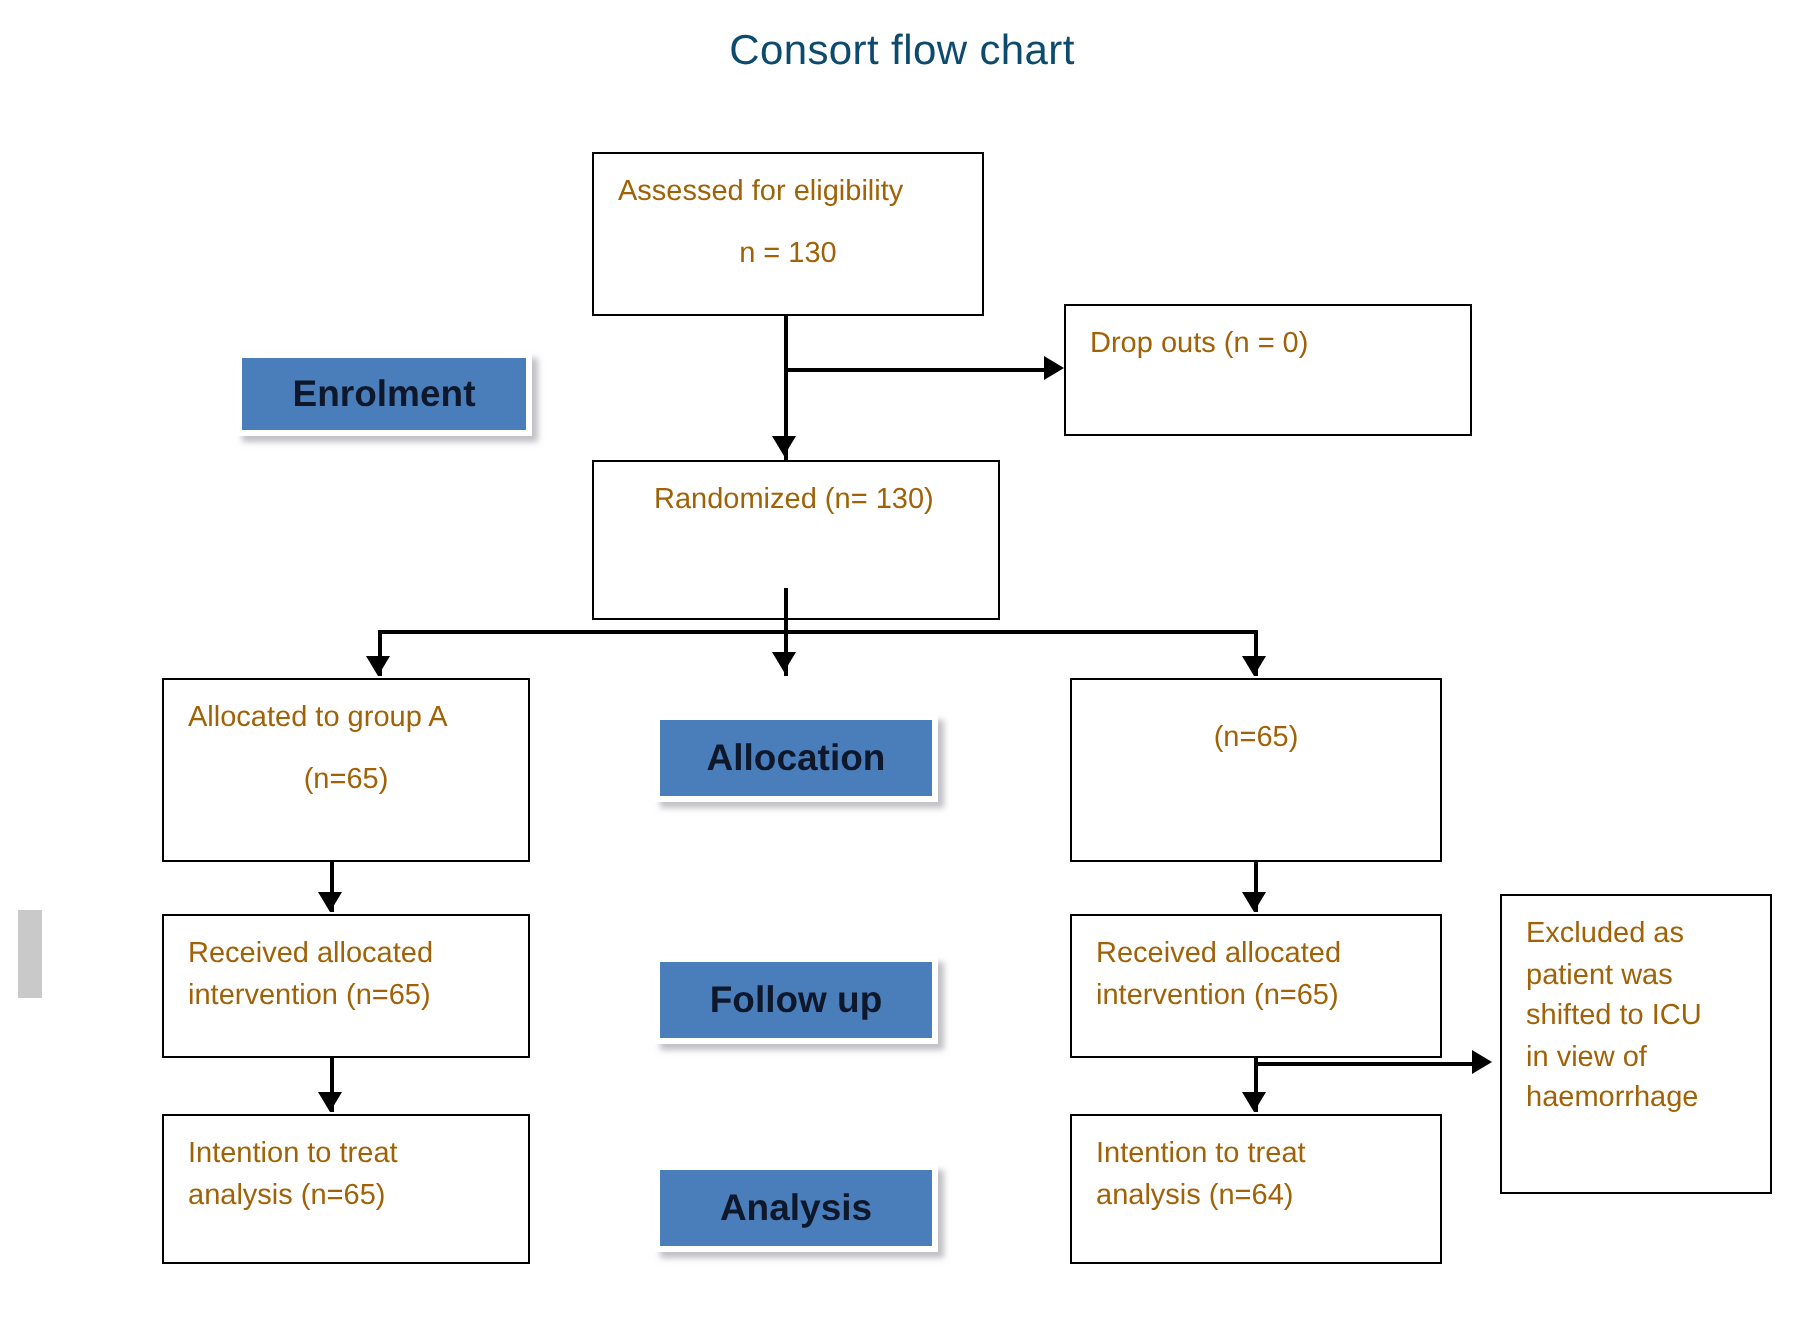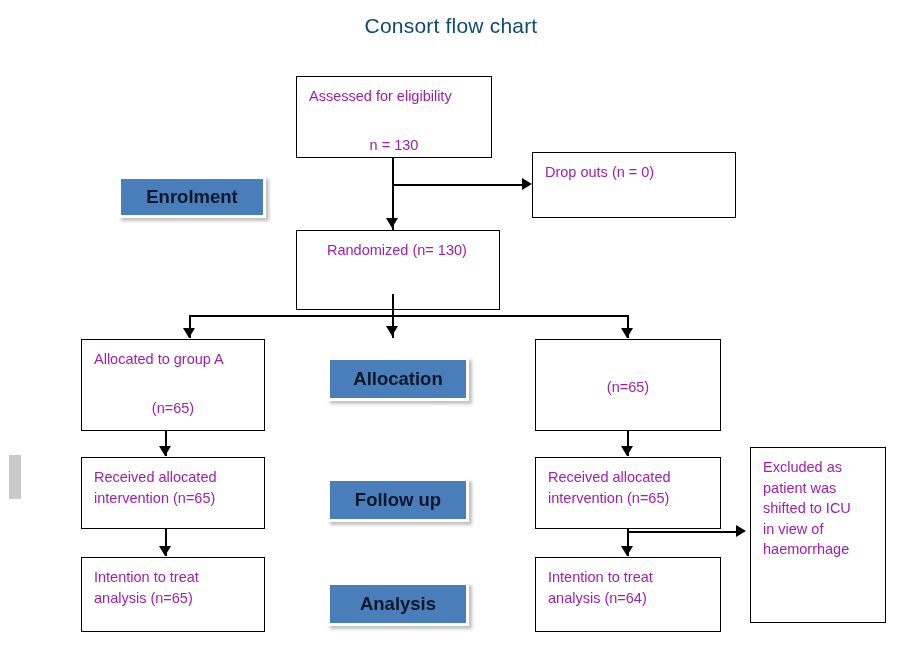--- a/index.html
+++ b/index.html
@@ -33,31 +33,31 @@
   }
 
   
   .node {
     position: absolute;
     box-sizing: border-box;
     border: 1.6px solid #000000;
     background: #ffffff;
     font-size: 14.5px;
     line-height: 1.42;
-    color: #a21caf;
+    color: #a16207;
   }
   .node .txt {
     display: block;
     white-space: pre-line;
   }
   .node.pad {
     padding: 9px 12px 0 12px;
   }
   .node .line1 { display: block; }
-  .node .line2 { display: block; margin-top: 28px; text-align: center; }
+  .node .line2 { display: block; margin-top: 10px; text-align: center; }
 
   
   .stage {
     position: absolute;
     box-sizing: border-box;
     background: #4a7ebb;
     color: #0f172a;
     font-weight: bold;
     font-size: 18.5px;
     display: flex;
@@ -166,21 +166,21 @@
 
   <div class="node pad" style="left:535px; top:457px; width:186px; height:72px;">
     <span class="txt">Received allocated
 intervention (n=65)</span>
   </div>
 
   <div class="stage" style="left:327px; top:478px; width:142px; height:44px;">
     <span>Follow up</span>
   </div>
 
-  <div class="node pad" style="left:750px; top:447px; width:136px; height:176px;">
+  <div class="node pad" style="left:750px; top:447px; width:136px; height:150px;">
     <span class="txt">Excluded as
 patient was
 shifted to ICU
 in view of
 haemorrhage</span>
   </div>
 
   <div class="ln vln" style="left:165px; top:529px; height:27px;"></div>
   <div class="arrow-down" style="left:159px; top:546px;"></div>
 

